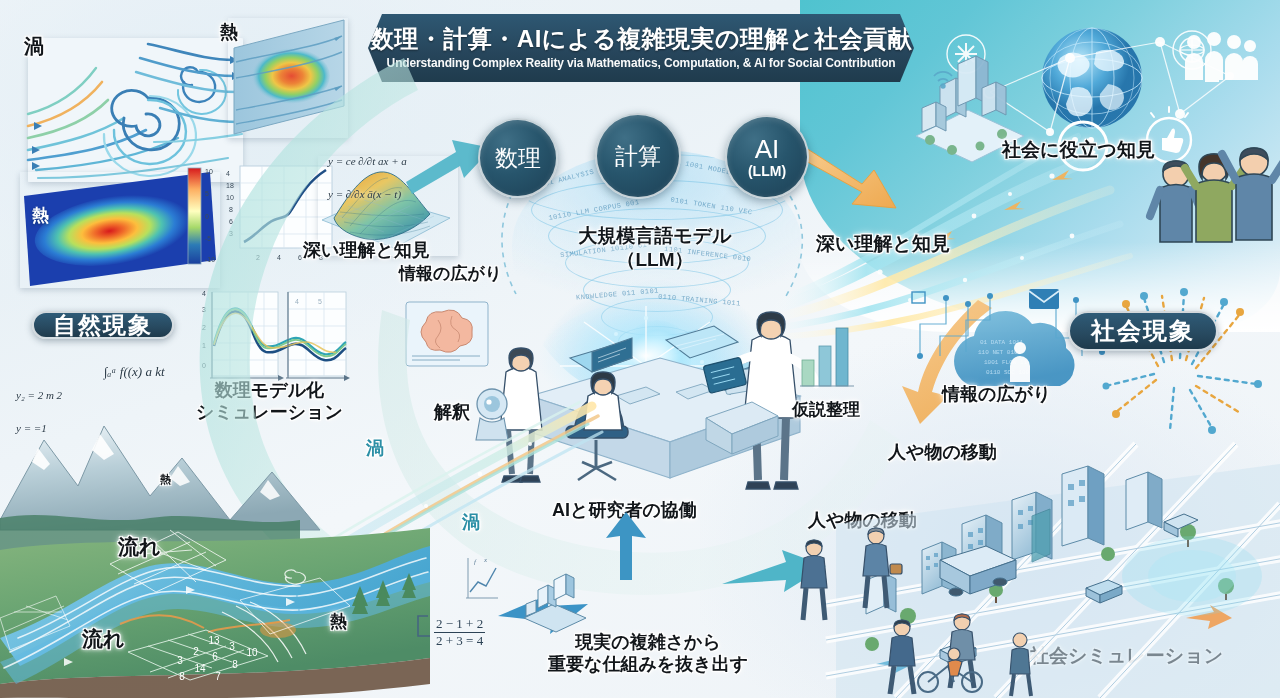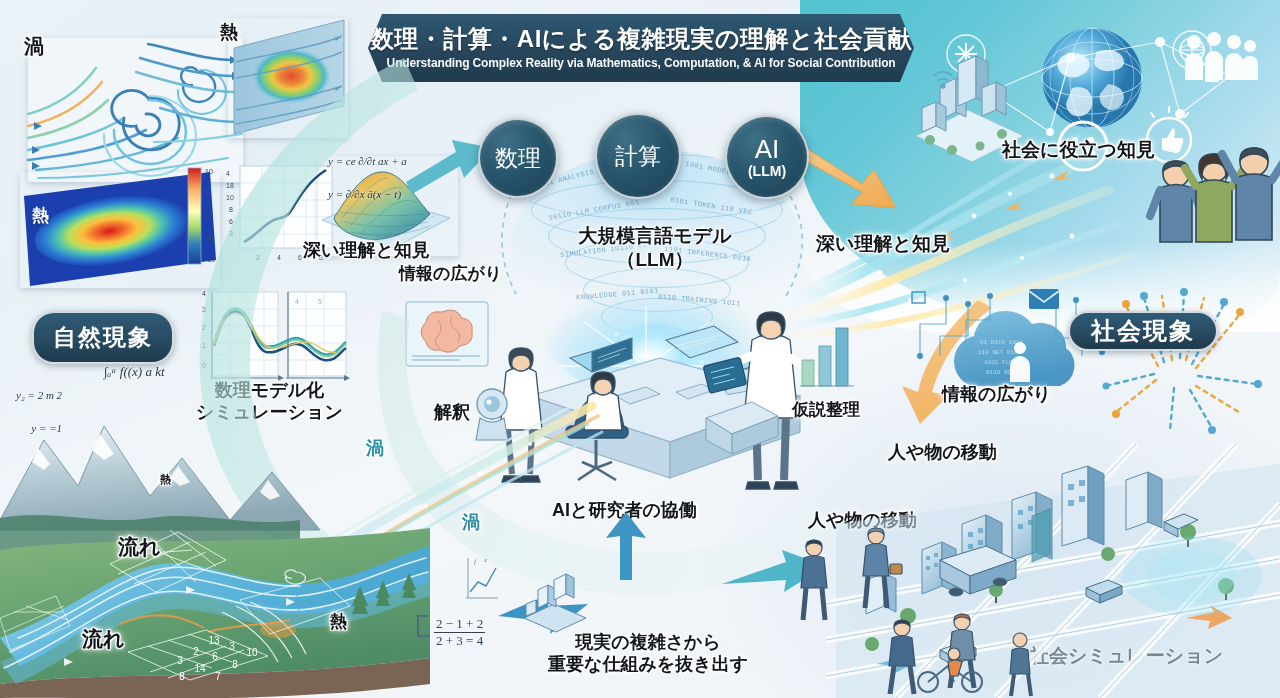--- a/index.html
+++ b/index.html
@@ -84,21 +84,21 @@
   
   .pill {
     background: linear-gradient(180deg, #2f5b77 0%, #27495f 60%, #1e3a4c 100%);
     color: #fff; font-weight: 700;
     border-radius: 22px;
     display: flex; align-items: center; justify-content: center;
     box-shadow: 0 2px 7px rgba(20,45,65,0.35);
     border: 2px solid rgba(255,255,255,0.8);
     letter-spacing: 2px;
   }
-  #pill-nature { left: 32px; top: 311px; width: 142px; height: 53px; font-size: 23px; }
+  #pill-nature { left: 32px; top: 311px; width: 142px; height: 28px; font-size: 23px; }
   #pill-social { right: 62px; top: 311px; width: 150px; height: 40px; font-size: 24px; }
 
   
   .cap {
     color: #12161a; font-weight: 700; white-space: pre-line;
     text-align: center; line-height: 1.22;
     text-shadow:
       0 0 4px #fff, 0 0 4px #fff, 0 0 8px #fff,
       1px 1px 0 #fff, -1px 1px 0 #fff, 1px -1px 0 #fff, -1px -1px 0 #fff;
   }
@@ -989,21 +989,21 @@
       <text x="182" y="280">8</text>
         <text x="218" y="280">7</text>
     </g>
   </svg>
 
   <div class="abs cap" style="left:118px; top:534px; font-size:21px;">流れ</div>
   <div class="abs cap" style="left:82px; top:626px; font-size:21px;">流れ</div>
   <div class="abs cap" style="left:160px; top:473px; font-size:11px;">熱</div>
   <div class="abs cap" style="left:330px; top:612px; font-size:17px;">熱</div>
 
-  <div class="abs eqtext" style="left:16px; top:370px;text-align:right;">
+  <div class="abs eqtext" style="left:16px; top:370px;">
     <div>y₂ = 2 m 2</div>
     <div>y = =1</div>
   </div>
   <div class="abs eqtext" style="left:104px; top:362px; font-size:13px;">∫ₐᵃ f((x) a kt</div>
 
   <svg class="abs" style="left:414px; top:614px;" width="18" height="26">
     <path d="M14 2 L4 2 L4 22 L16 22" fill="none" stroke="#456680" stroke-width="1.6"></path>
   </svg>
   <div class="abs" style="left:434px; top:616px; color:#2d4356; font-size:13px; font-family:'Liberation Serif',serif;">
     <div style="text-align:center; padding:0 2px;">2 − 1 + 2</div>

